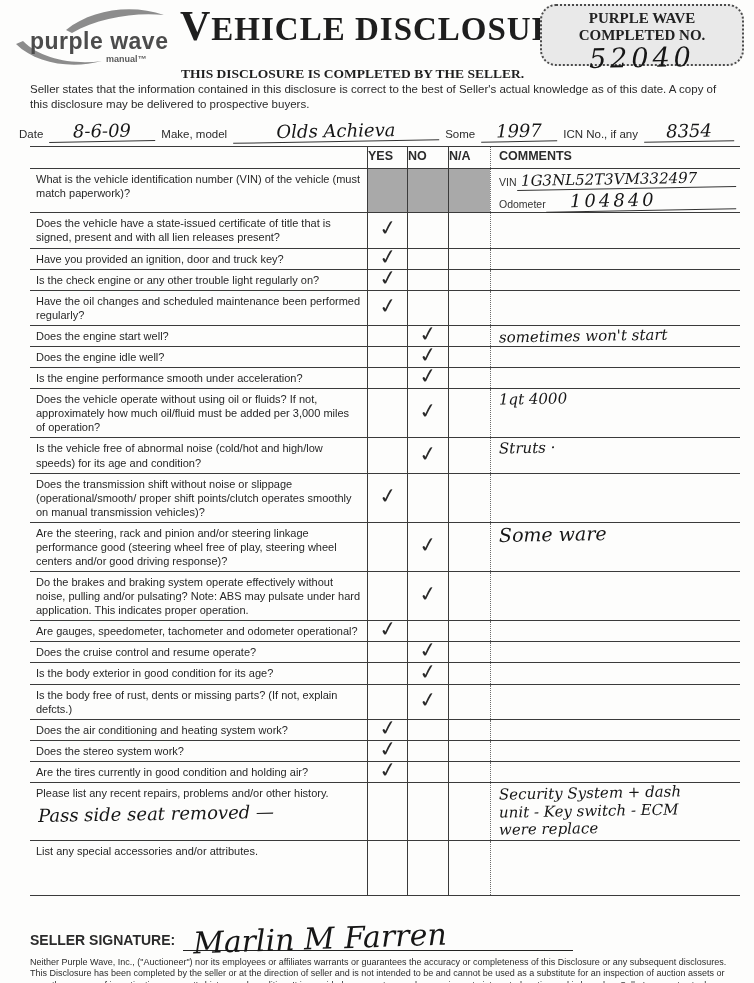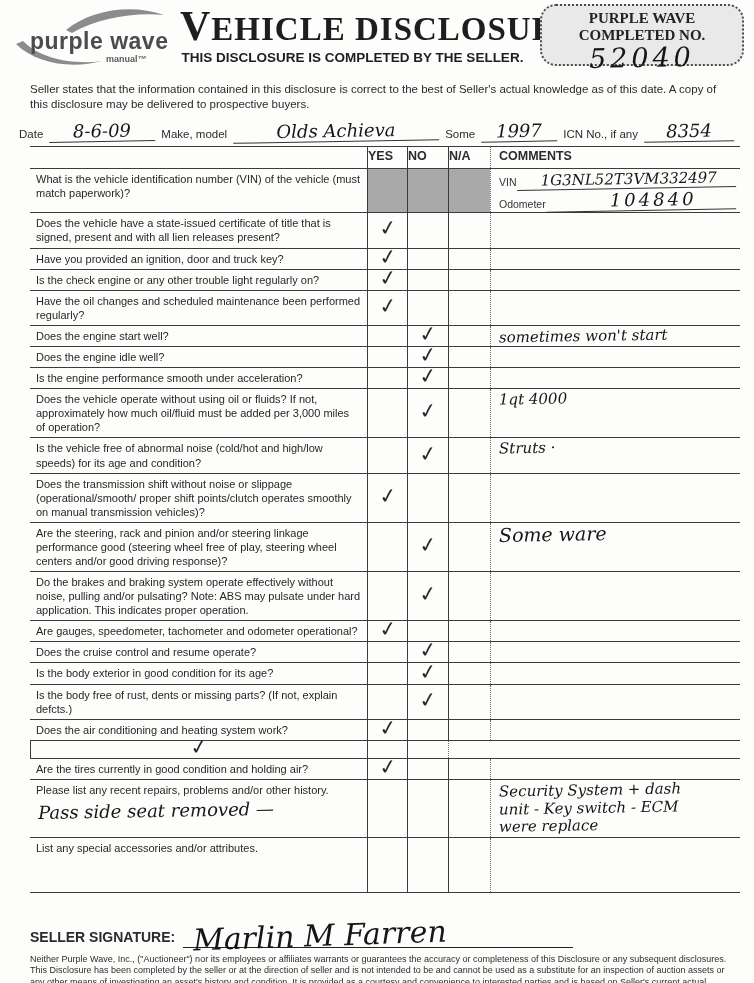--- a/index.html
+++ b/index.html
@@ -14,22 +14,22 @@
   .logo svg { position:absolute; left:0; top:0; }
   .logo-text { position:absolute; left:16px; top:22px; font-size:23px; font-weight:bold; color:#4c4c4c; letter-spacing:0.5px; }
   .logo-sub  { position:absolute; left:92px; top:48px; font-size:9px; font-weight:bold; color:#5a5a5a; }
   .title-block { position:absolute; left:180px; top:2px; width:345px; text-align:center; }
   .form-title {
     font-family:"Liberation Serif", serif; font-weight:bold; font-size:33px;
     letter-spacing:1px; color:#1e1e1e; white-space:nowrap;
   }
   .form-title::first-letter { font-size:42px; }
   .form-subtitle {
-    font-family:Liberation Sans, sans-serif; font-weight:bold; font-size:13.5px;
-    color:#1e1e1e; margin-top:0; white-space:nowrap;
+    font-family:Liberation Serif, serif; font-weight:bold; font-size:13.5px;
+    color:#1e1e1e; margin-top:16px; white-space:nowrap;
   }
   .cust-box {
     position:absolute; right:10px; top:4px; width:204px; height:62px;
     border:2px dotted #4a4a4a; border-radius:16px; background:#e9e9e9;
     text-align:center; padding-top:4px; box-sizing:border-box;
   }
   .cust-box .l { font-family:"Liberation Serif", serif; font-weight:bold; font-size:15px; color:#222; line-height:1.15; }
   .cust-value { font-size:27px; margin-top:-3px; letter-spacing:4px; }
   
   .hand {
@@ -55,21 +55,21 @@
   .hcell { font-weight:bold; font-size:12.5px; text-align:left; padding:2px 0; }
   .hcell.cm { text-align:left; padding-left:8px; }
   .shaded { background:#a9a9a9; }
   .check {
     position:absolute; left:50%; top:50%; transform:translate(-50%,-58%) rotate(-8deg);
     font-size:21px; font-weight:bold; color:#2a2a2a; font-family:"DejaVu Sans", sans-serif;
   }
   .comment-line { font-size:15px; line-height:1.15; }
   .big-comment { font-size:19px; }
   .note-hand { font-size:18px; margin:2px 0 2px 2px; }
-  .vin-line { display:flex; align-items:flex-end;text-align:center; }
+  .vin-line { display:flex; align-items:flex-end; }
   .vin-line .flbl { font-size:10.5px; color:#333; padding-bottom:1px; white-space:nowrap; }
   .vin-line .fval { border-bottom:1.4px solid #333; flex:1; font-size:15px; padding-left:4px; }
   .vin-line .fval.odo { font-size:18px; letter-spacing:3px; padding-left:24px; }
   .tall { min-height:54px; }
   
   .sig-row { display:flex; align-items:flex-end; margin:20px 14px 2px 30px; }
   .sig-label { font-weight:bold; font-size:14px; white-space:nowrap; padding-bottom:3px; }
   .sig-line { border-bottom:1.6px solid #222; width:390px; margin-left:8px; position:relative; height:34px; }
   .sig-name { position:absolute; left:10px; bottom:-6px; font-size:30px; transform:rotate(-2deg); }
   .legal { margin:6px 14px 0 30px; font-size:9px; line-height:1.3; color:#2d2d2d; text-align:left; }
@@ -284,20 +284,21 @@
       <div class="t-row">
         <div class="q-cell"><span>Does the air conditioning and heating system work?</span></div>
         <div class="a-cell">
           <span class="check">✓</span>
         </div>
         <div class="a-cell"></div>
         <div class="a-cell"></div>
         <div class="c-cell"></div>
       </div>
       <div class="t-row">
+        <div class="q-cell"><span>Does the stereo system work?</span></div>
         <div class="a-cell">
           <span class="check">✓</span>
         </div>
         <div class="a-cell"></div>
         <div class="a-cell"></div>
         <div class="c-cell"></div>
       </div>
       <div class="t-row">
         <div class="q-cell"><span>Are the tires currently in good condition and holding air?</span></div>
         <div class="a-cell">

